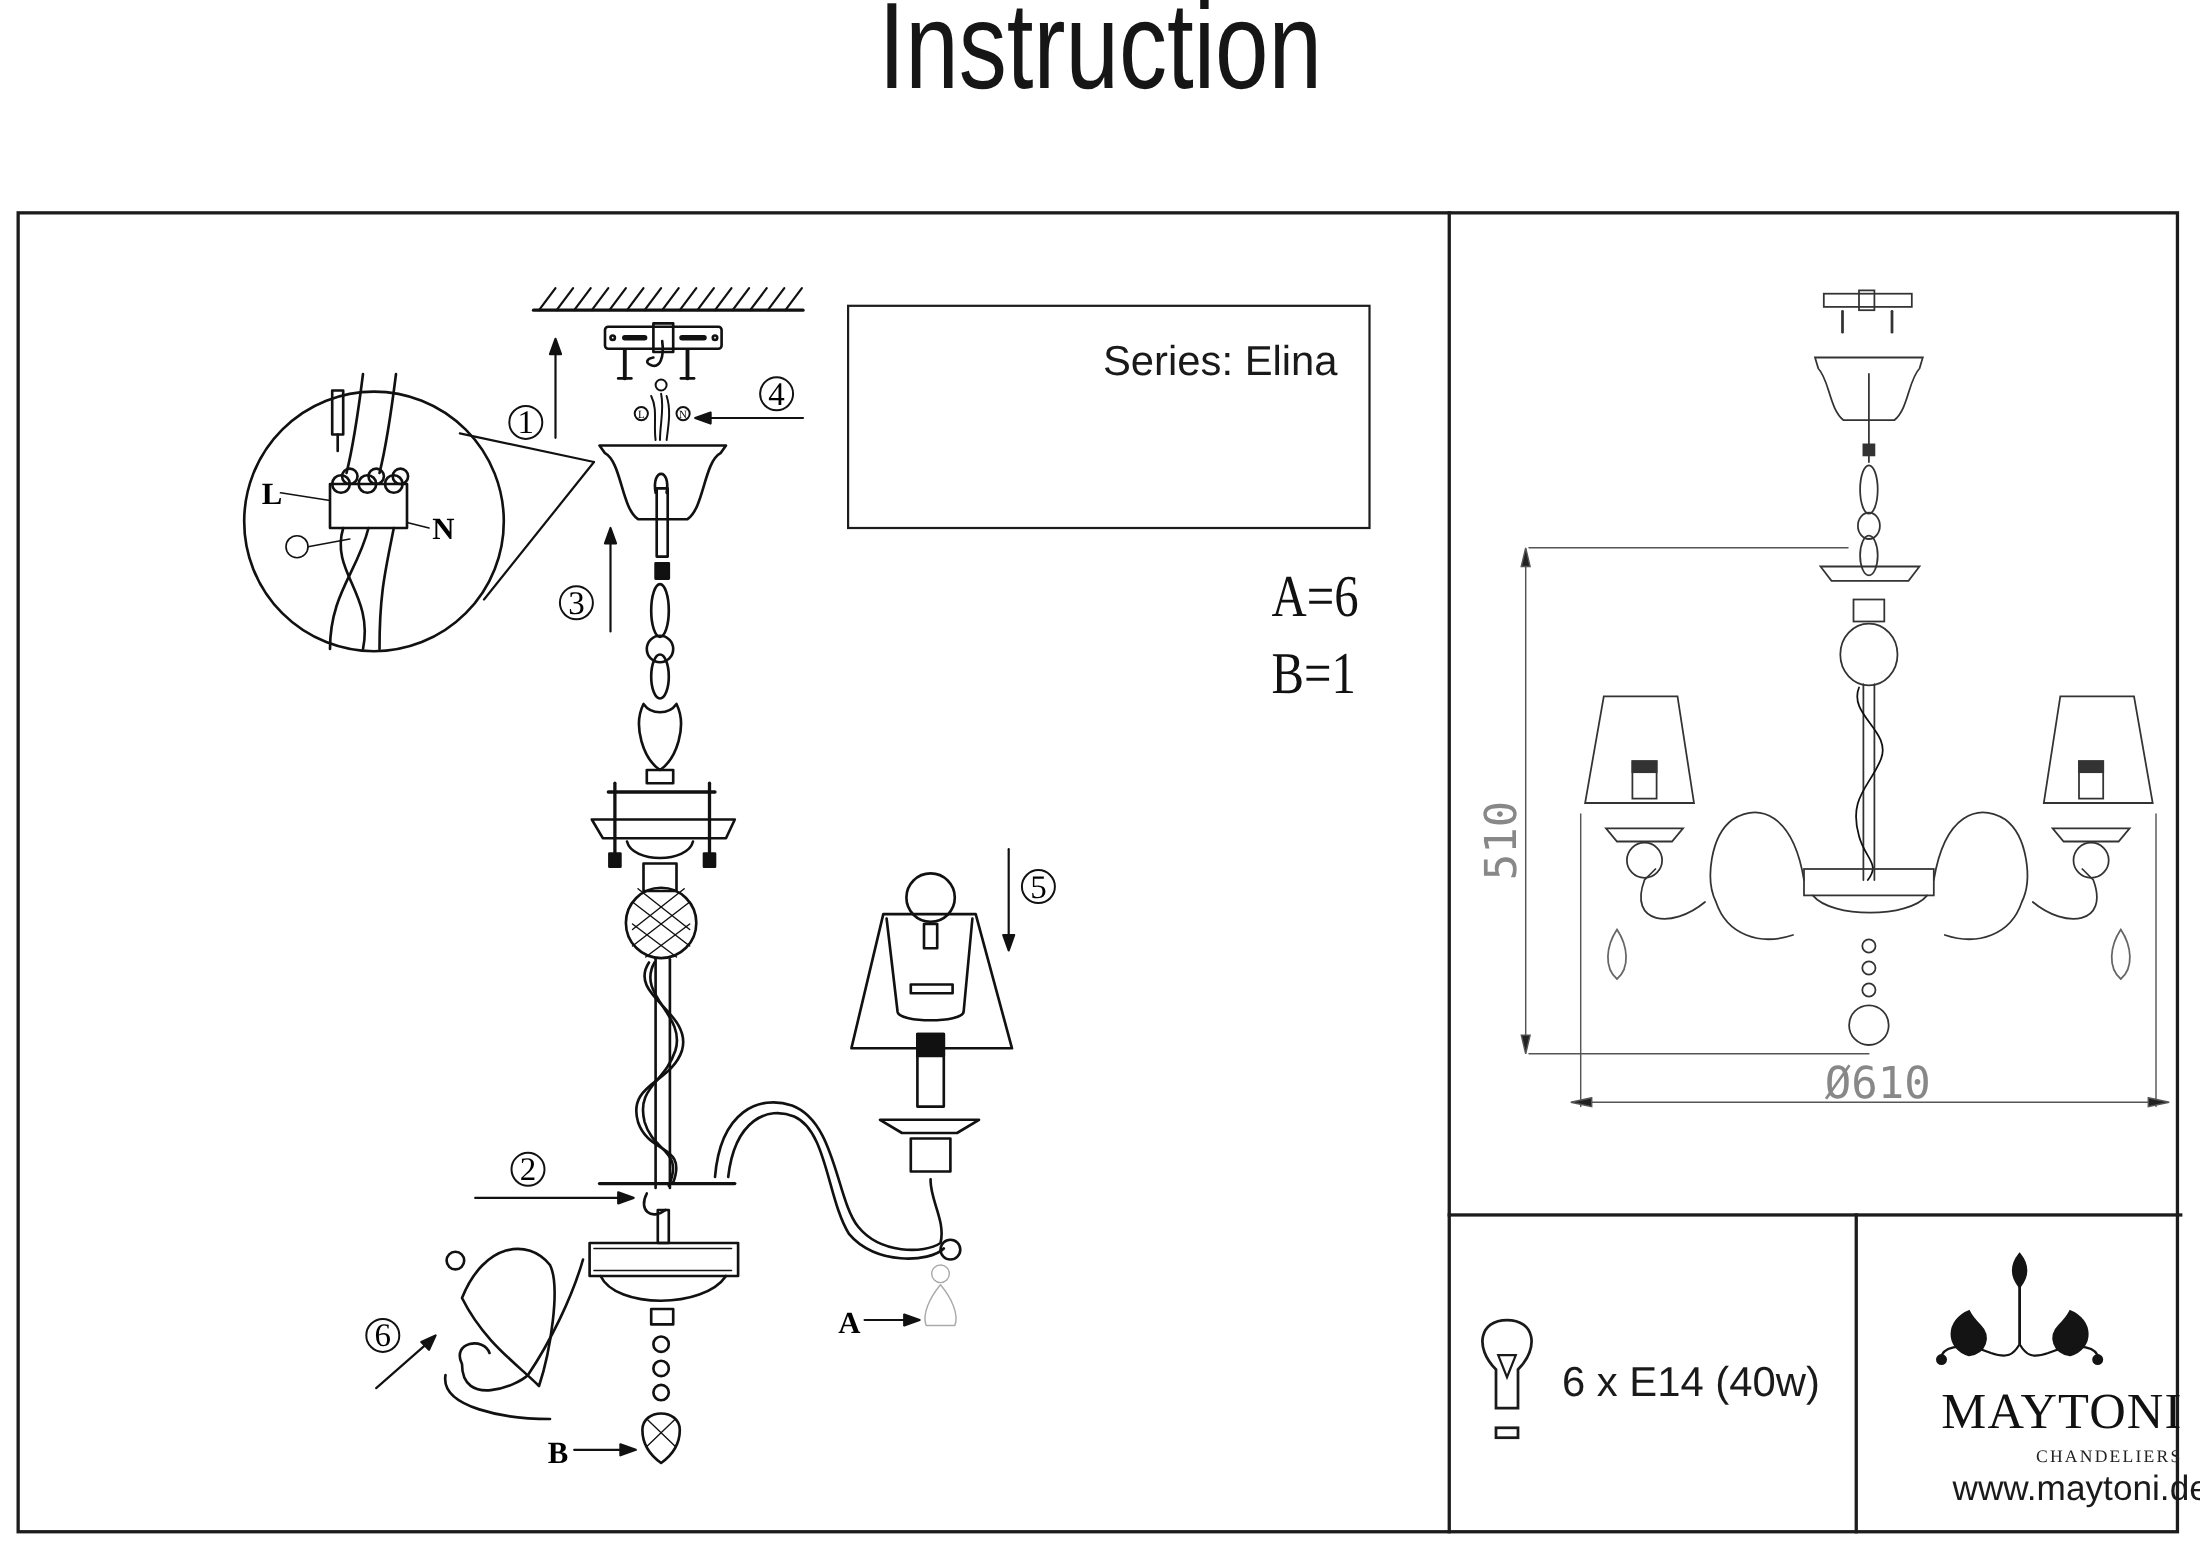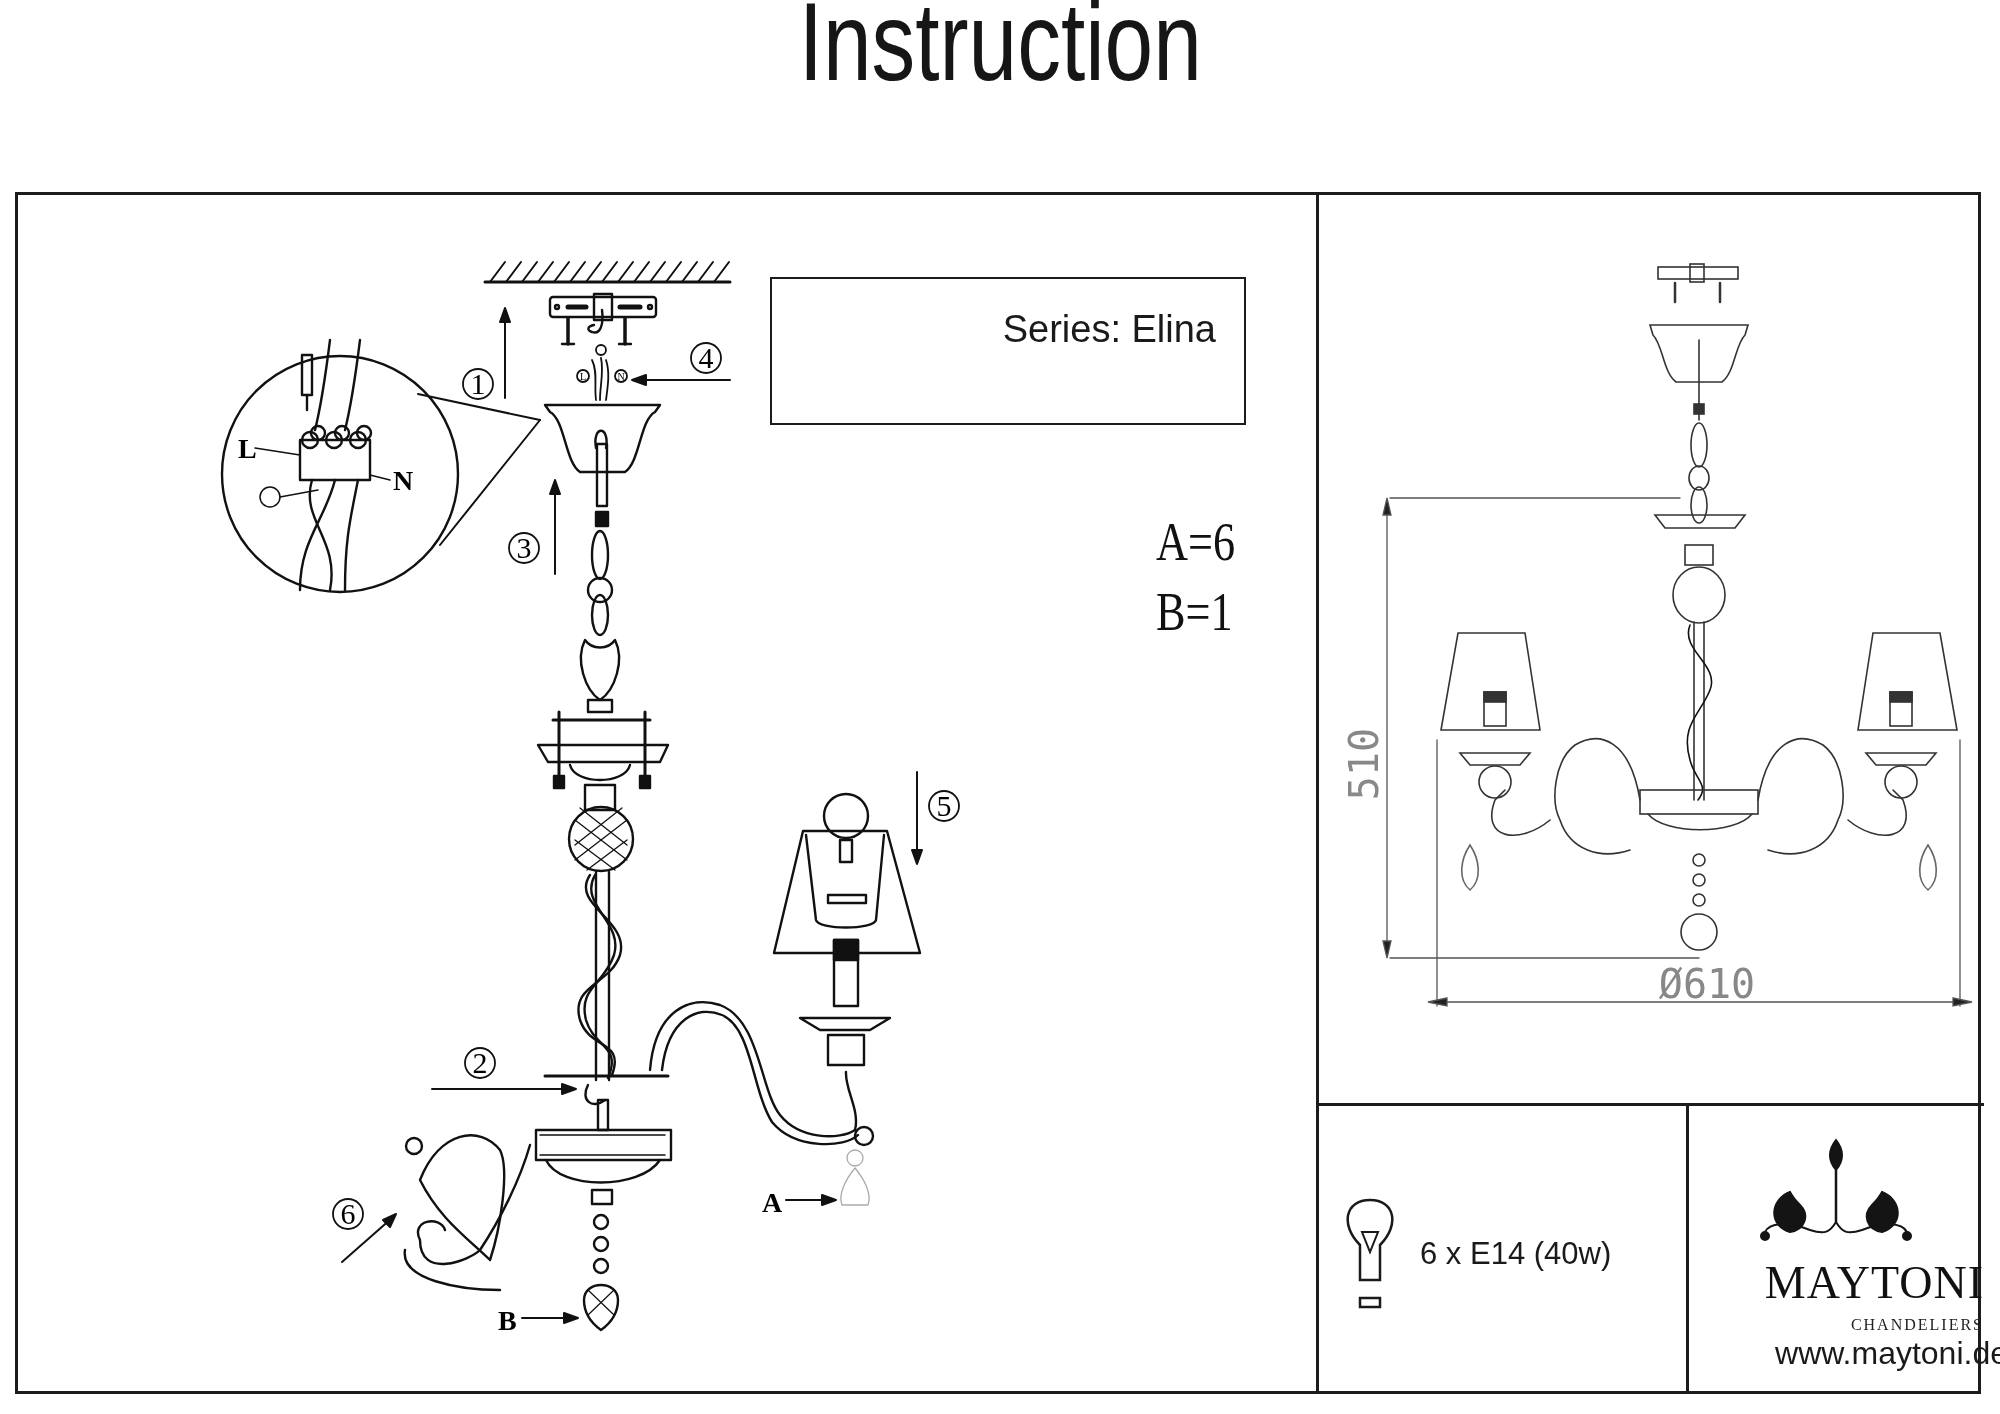--- a/index.html
+++ b/index.html
@@ -2,24 +2,24 @@
 <html><head>
 <meta charset="utf-8">
 <style>
   html, body { margin:0; padding:0; background:#ffffff; }
   body { width:2000px; height:1414px; position:relative; overflow:hidden; font-family:"Liberation Sans", sans-serif; color:#1a1a1a; }
   .title { position:absolute; left:0; width:2000px; top:-14px; text-align:center; font-family:"Liberation Sans", sans-serif; font-size:112px; line-height:112px; letter-spacing:0px; transform:scaleX(0.78); transform-origin:1001px 0; color:#161616; }
   .frame { position:absolute; left:15px; top:192px; width:1966px; height:1202px; border:3px solid #1c1c1c; box-sizing:border-box; }
   .vdiv { position:absolute; left:1316px; top:192px; width:3px; height:1202px; background:#1c1c1c; }
   .hdiv { position:absolute; left:1316px; top:1103px; width:668px; height:3px; background:#1c1c1c; }
   .vdiv2 { position:absolute; left:1686px; top:1103px; width:3px; height:291px; background:#1c1c1c; }
-  .infobox { position:absolute; left:770px; top:277px; width:476px; height:148px; border:2.5px solid #1c1c1c; box-sizing:border-box; text-align:right; padding:26px 28px 0 0; font-size:38px; line-height:48px; color:#1a1a1a; }
+  .infobox { position:absolute; left:770px; top:277px; width:476px; height:204px; border:2.5px solid #1c1c1c; box-sizing:border-box; text-align:right; padding:26px 28px 0 0; font-size:38px; line-height:48px; color:#1a1a1a; }
   .infobox div { white-space:nowrap; }
   .count { position:absolute; left:1156px; font-family:"Liberation Serif", serif; font-size:54px; line-height:56px; transform:scaleX(0.82); transform-origin:0 0; color:#111; }
-  .lamp-spec { position:absolute; left:1420px; top:1236px; font-size:31px; color:#1a1a1a; white-space:nowrap; }
+  .lamp-spec { position:absolute; left:1420px; top:1236px; font-size:38px; color:#1a1a1a; white-space:nowrap; }
   .brand { position:absolute; left:1689px; width:295px; text-align:right; }
   .brand-name { top:1256px; font-family:"Liberation Serif", serif; font-size:46px; letter-spacing:1px; color:#111; }
   .brand-sub { top:1316px; font-family:Liberation Serif, serif; font-size:16px; letter-spacing:2px; color:#222; }
   .brand-url { top:1335px; font-size:32px; color:#1a1a1a;padding-left:24px; }
   svg.layer { position:absolute; left:0; top:0; }
   .step { font-family:"Liberation Serif", serif; font-size:30px; }
   .lbl { font-family:"Liberation Serif", serif; font-weight:bold; font-size:28px; }
   .dim { font-family:"DejaVu Sans Mono", monospace; font-size:40px; fill:#888; }
 </style>
 </head>

